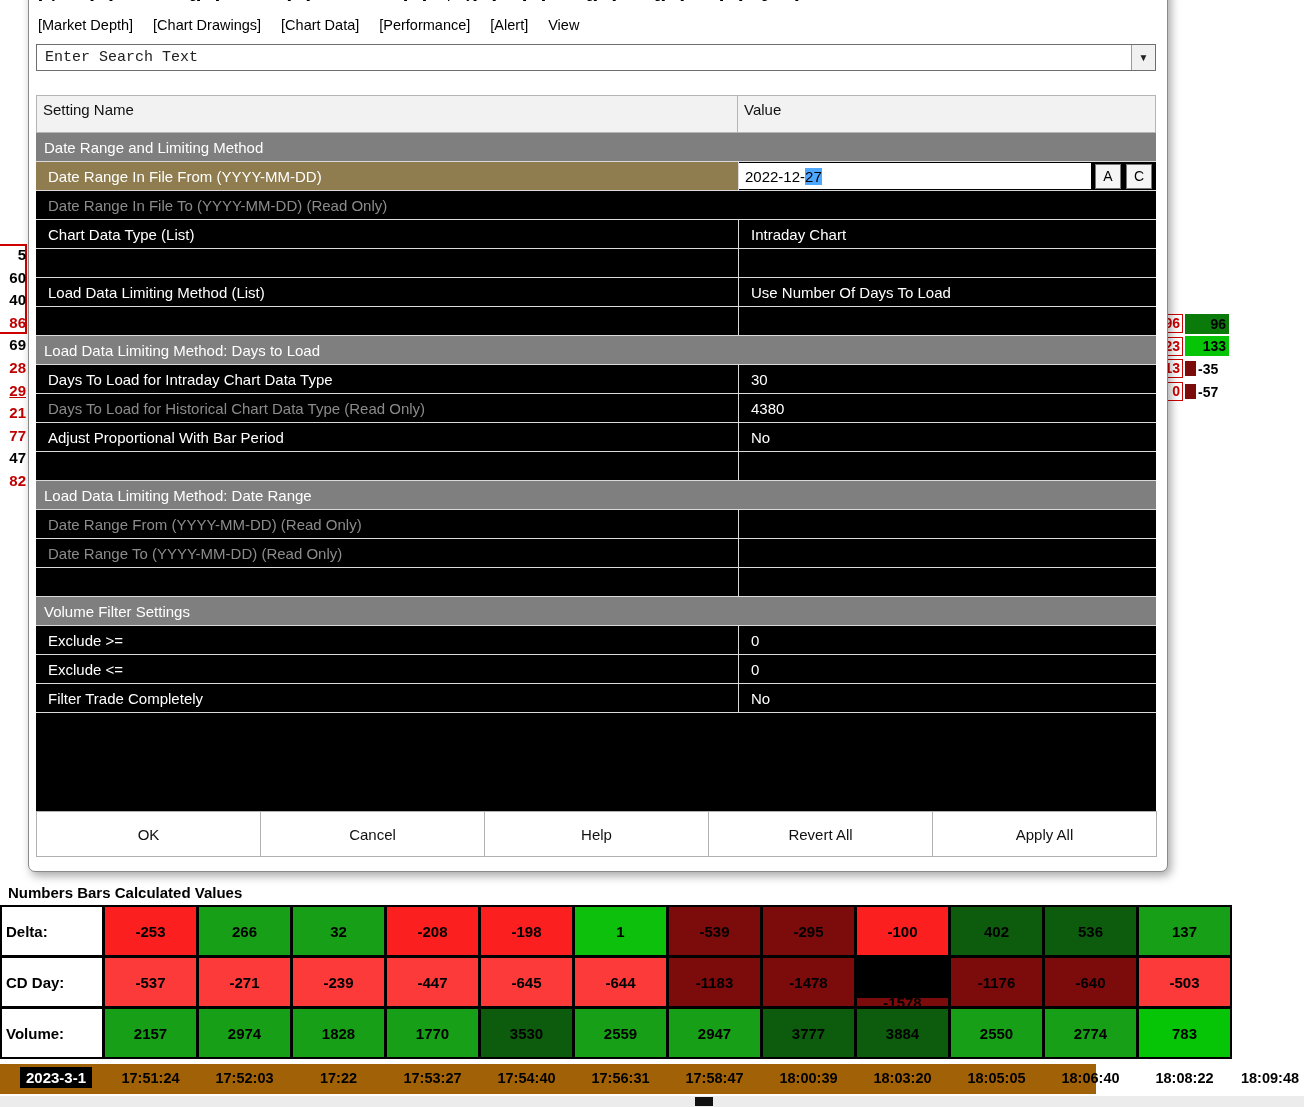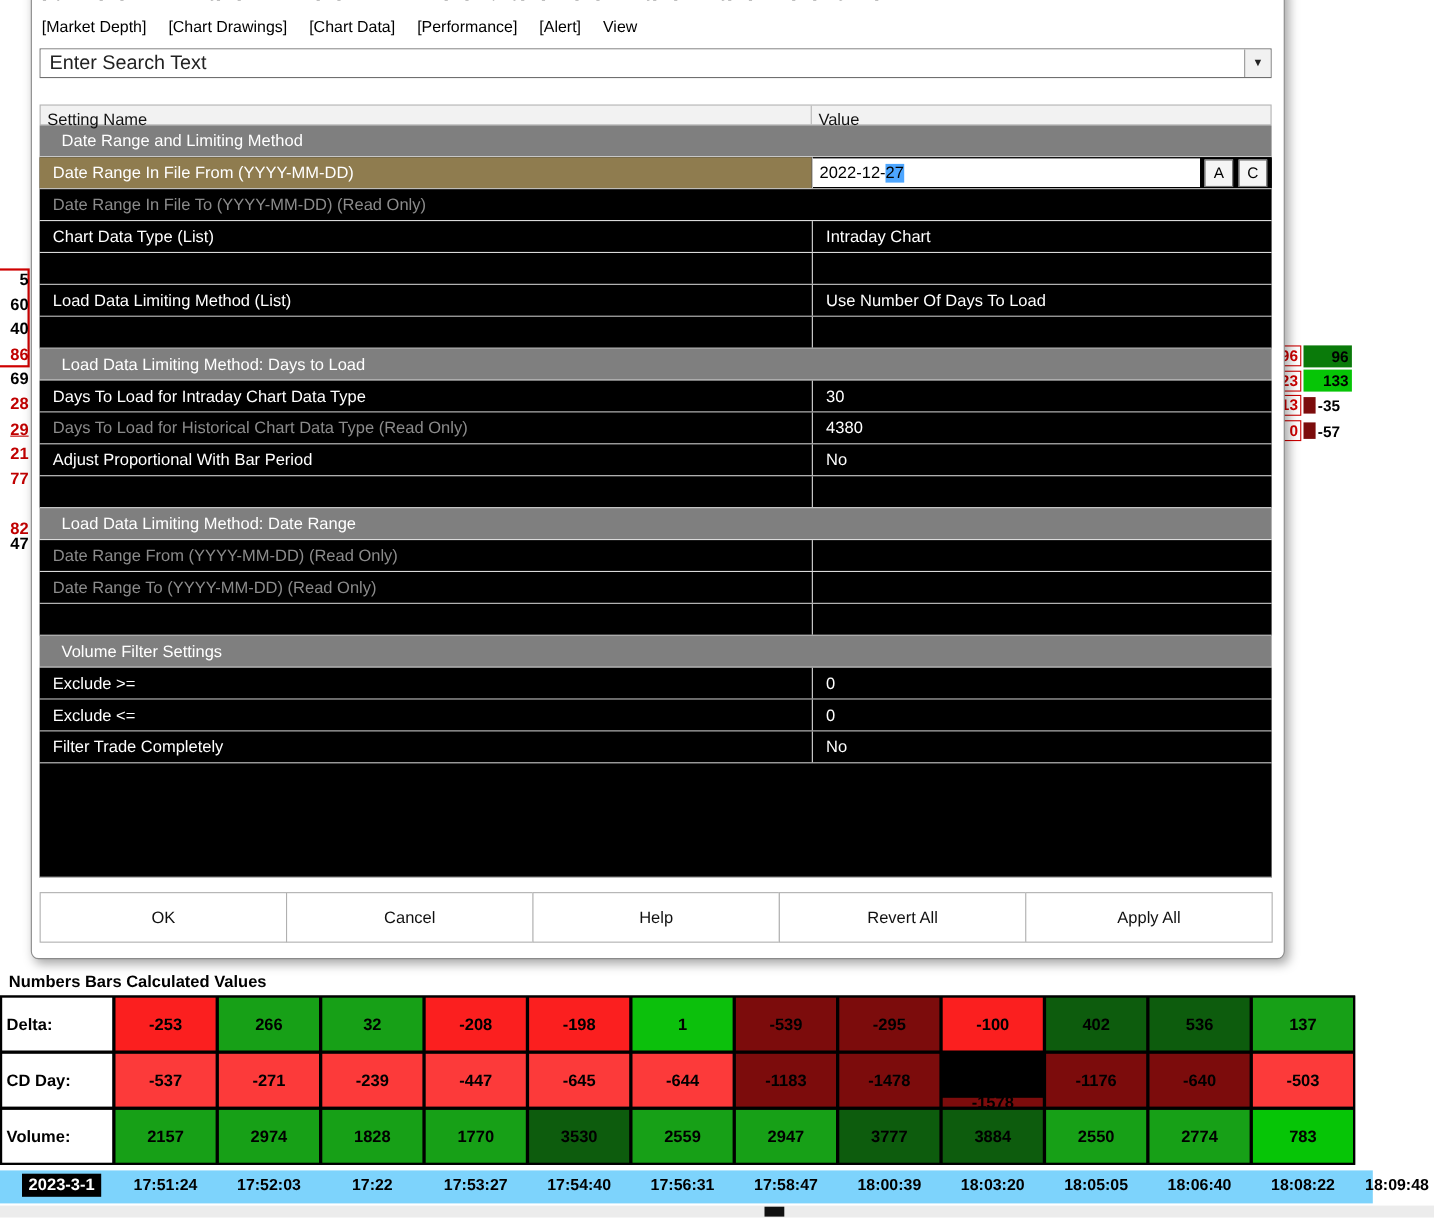--- a/index.html
+++ b/index.html
@@ -18,74 +18,74 @@
   .rval{font-size:14px;font-weight:bold;color:#000}
 
   
   .dialog{position:absolute;left:28px;top:-16px;width:1140px;height:888px;background:#fff;border:1px solid #8a8a8a;border-radius:7px;box-shadow:3px 4px 10px rgba(0,0,0,.35);z-index:5}
   .tabrow{position:absolute;left:9px;display:flex;white-space:nowrap;font-size:14.5px;color:#000}
   .tabrow1{top:0;gap:14px;height:16px;line-height:16px}
   .tabrow2{top:32px;gap:20px}
   .tab{cursor:default}
 
   .searchwrap{position:absolute;left:7px;top:59px;width:1120px;height:27px;border:1px solid #6f6f6f;background:#fff;display:flex}
-  .searchwrap input{flex:1;border:0;outline:none;padding:0 8px;font-size:18px;font-family:Liberation Sans, sans-serif;color:#1a1a1a;background:#fff}
+  .searchwrap input{flex:1;border:0;outline:none;padding:0 8px;font-size:15px;font-family:Liberation Mono, monospace;color:#1a1a1a;background:#fff}
   .searchwrap input::placeholder{color:#222;opacity:1}
   .combo-btn{width:24px;border-left:1px solid #9a9a9a;background:#f1f1f1;display:flex;align-items:center;justify-content:center;font-size:10px;color:#222;cursor:default}
 
   .stable{position:absolute;left:7px;top:110px;width:1120px}
-  .shead{display:flex;height:19px;background:#f2f2f2;border:1px solid #b5b5b5;font-size:15px;color:#111}
+  .shead{display:flex;height:38px;background:#f2f2f2;border:1px solid #b5b5b5;font-size:15px;color:#111}
   .shead .h1{width:701px;padding:5px 0 0 6px;border-right:1px solid #b5b5b5}
   .shead .h2{flex:1;padding:5px 0 0 6px}
 
   .srow{display:flex;height:29px;background:#000;border-bottom:1px solid #dadada}
   .cell{font-size:15px;color:#fff;display:flex;align-items:center;padding-left:12px;overflow:hidden;white-space:nowrap}
   .cell.name{width:702px}
   .cell.value{flex:1;border-left:1px solid #dadada}
   .srow.readonly .cell.name{color:#8b8b8b}
   .srow.section{background:#7f7f7f}
-  .sec-label{width:100%;font-size:15px;color:#fff;display:flex;align-items:center;padding-left:20px}
+  .sec-label{width:100%;font-size:15px;color:#fff;display:flex;align-items:center;padding-left:8px}
   .srow.selected .cell.name{background:#8f7c4f;color:#fff}
   .cell.value.editing{padding:0;display:flex;align-items:stretch;background:#000}
   .editbox{flex:1;background:#fff;color:#000;font-size:15px;display:flex;align-items:center;padding-left:6px;margin:1px 0 1px 0}
   .sel{background:#4da6ff;color:#000}
   .vbtns{display:flex;gap:5px;align-items:center;padding:0 4px;background:#000}
   .vbtn{width:26px;height:25px;background:#f5f5f5;border:1px solid #777;font-size:14px;font-family:inherit;color:#000;cursor:default}
 
   .filler{height:104px;background:#000;border-bottom:1px solid #dadada}
 
   .dlg-buttons{position:absolute;left:7px;top:826px;width:1120px;height:46px;display:flex}
   .dlgbtn{flex:1;background:#fff;border:1px solid #b0b0b0;font-size:15px;font-family:inherit;color:#111;margin-right:-1px;cursor:default}
 
   
   .nb-title{position:absolute;left:8px;top:884px;font-size:15px;font-weight:bold;color:#000;z-index:3}
   .nb-grid{position:absolute;left:0;top:905px;display:grid;grid-template-columns:100px repeat(12,91px);grid-auto-rows:48px;gap:3px;background:#000;border:2px solid #000;width:1232px;z-index:3}
   .nb-label{background:#fff;color:#000;font-weight:bold;font-size:15px;display:flex;align-items:center;padding-left:4px}
   .nb-cell{display:flex;align-items:center;justify-content:center;font-weight:bold;font-size:15px;color:#000}
-  .time-row{position:absolute;left:0;top:1064px;width:1248px;height:30px;background:#7dd3fc;z-index:3}
+  .time-row{position:absolute;left:0;top:1064px;width:1096px;height:30px;background:#a16207;z-index:3}
   .date-chip{position:absolute;left:20px;top:3px;background:#000;color:#fff;font-weight:bold;font-size:15px;padding:2px 6px}
   .nb-time{position:absolute;top:6px;transform:translateX(-50%);font-weight:bold;font-size:14.5px;color:#000;white-space:nowrap}
   .scrollbar{position:absolute;left:0;top:1096px;width:1304px;height:11px;background:#ececec;z-index:3}
   .thumb{position:absolute;left:695px;top:1px;width:18px;height:9px;background:#111}
 </style>
 </head>
 <body>
 
 <div class="redbox"></div>
 <div class="left-scale">
     <div class="scale-num" style="top: 246px; color: rgb(0, 0, 0);">5</div>
     <div class="scale-num" style="top: 268.6px; color: rgb(0, 0, 0);">60</div>
     <div class="scale-num" style="top: 291.2px; color: rgb(0, 0, 0);">40</div>
     <div class="scale-num" style="top: 313.8px; color: rgb(192, 0, 0);">86</div>
     <div class="scale-num" style="top: 336.4px; color: rgb(0, 0, 0);">69</div>
     <div class="scale-num" style="top: 359px; color: rgb(192, 0, 0);">28</div>
     <div class="scale-num" style="top: 381.6px; color: rgb(192, 0, 0); text-decoration: underline;">29</div>
     <div class="scale-num" style="top: 404.2px; color: rgb(192, 0, 0);">21</div>
     <div class="scale-num" style="top: 426.8px; color: rgb(192, 0, 0);">77</div>
-    <div class="scale-num" style="top: 449.4px; color: rgb(0, 0, 0); margin-top: 37px;">47</div>
+    <div class="scale-num" style="top: 449.4px; color: rgb(0, 0, 0);">47</div>
     <div class="scale-num" style="top: 472px; color: rgb(192, 0, 0);">82</div>
   </div>
 <div class="right-cells">
     <div class="rrow" style="left: 1156px; top: 313px;">
       <div class="rleft">96</div>
       <div class="rfill" style="background: rgb(10, 122, 10);">96</div>
     </div>
     <div class="rrow" style="left: 1156px; top: 335.7px;">
       <div class="rleft">23</div>
       <div class="rfill" style="background: rgb(6, 197, 6);">133</div>

